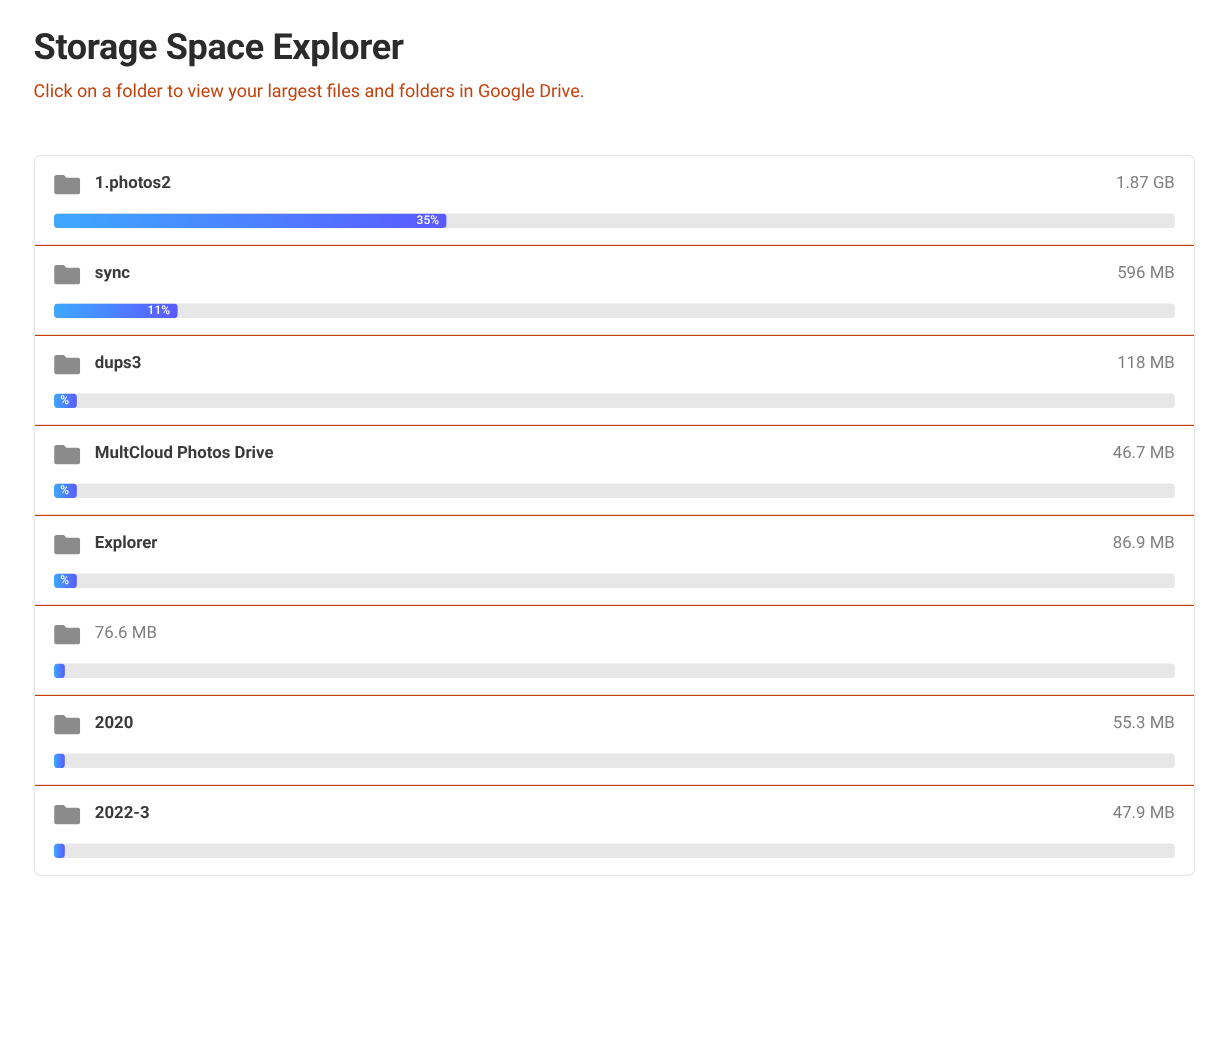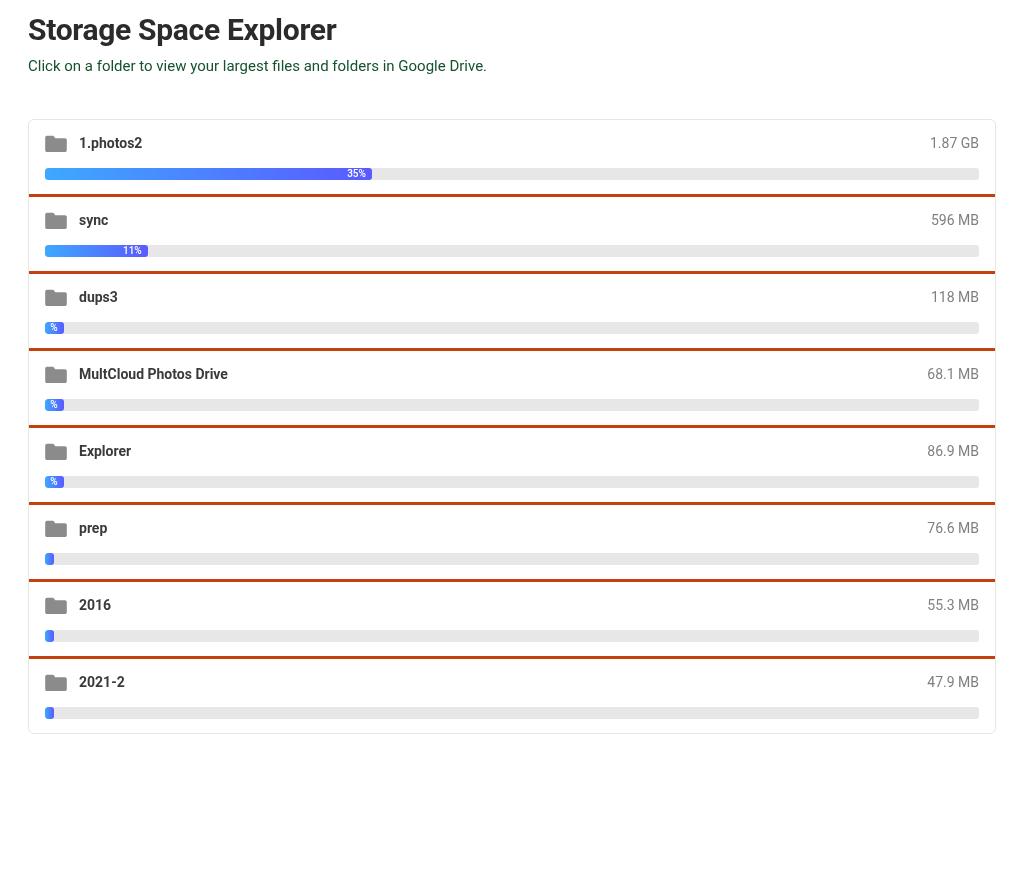--- a/index.html
+++ b/index.html
@@ -4,41 +4,41 @@
 <style>
   * { box-sizing: border-box; margin: 0; padding: 0; }
   html, body {
     width: 1024px;
     height: 878px;
     font-family: -apple-system, BlinkMacSystemFont, "Segoe UI", Roboto, "Helvetica Neue", Arial, sans-serif;
     background: #ffffff;
     color: #2f2f2f;
   }
   .page {
-    padding: 12px 28px 0 28px;
+    padding: 22px 28px 0 28px;
   }
   .title {
     font-size: 30px;
     font-weight: 700;
     color: #2b2b2b;
     margin-bottom: 10px;
     letter-spacing: -0.3px;
   }
   .subtitle {
     font-size: 15px;
-    color: #14532d;
+    color: #c2410c;
     margin-bottom: 44px;
   }
   .list {
     border: 1px solid #e6e6e6;
     border-radius: 6px;
     overflow: hidden;
   }
   .row {
-    border-bottom: 3px solid #c2410c;
+    border-bottom: 1px solid #c2410c;
     padding: 14px 16px 14px 16px;
     cursor: pointer;
   }
   .row:last-child { border-bottom: none; }
   .row-head {
     display: flex;
     align-items: center;
     margin-bottom: 16px;
   }
   .folder-icon {
@@ -70,21 +70,21 @@
     position: relative;
     overflow: hidden;
   }
   .bar-fill {
     position: absolute;
     left: 0; top: 0; bottom: 0;
     background: linear-gradient(90deg, #3ea8ff 0%, #5a5aff 100%);
     border-radius: 3px;
     min-width: 4px;
     display: flex;
-    align-items: flex-start;
+    align-items: center;
     justify-content: flex-end;
     padding-right: 4px;
   }
   .bar-label {
     font-size: 10px;
     color: #ffffff;
     font-weight: 500;
     padding: 0 2px;
     white-space: nowrap;
   }
@@ -140,21 +140,21 @@
             <span class="bar-label">%</span>
           </div>
         </div>
       </div>
       <div class="row">
         <div class="row-head">
           <svg class="folder-icon" viewBox="0 0 24 20">
             <path class="folder-gray" d="M2 2h7l2.2 2.6H22c1 0 2 .9 2 2V18c0 1-.9 2-2 2H2c-1 0-2-.9-2-2V4c0-1 .9-2 2-2z"></path>
           </svg>
           <span class="name">MultCloud Photos Drive</span>
-          <span class="size">68.1 MB</span>
+          <span class="size">46.7 MB</span>
         </div>
         <div class="bar-track">
           <div class="bar-fill" style="width:2%">
             <span class="bar-label">%</span>
           </div>
         </div>
       </div>
       <div class="row">
         <div class="row-head">
           <svg class="folder-icon" viewBox="0 0 24 20">
@@ -167,49 +167,48 @@
           <div class="bar-fill" style="width:2%">
             <span class="bar-label">%</span>
           </div>
         </div>
       </div>
       <div class="row">
         <div class="row-head">
           <svg class="folder-icon" viewBox="0 0 24 20">
             <path class="folder-gray" d="M2 2h7l2.2 2.6H22c1 0 2 .9 2 2V18c0 1-.9 2-2 2H2c-1 0-2-.9-2-2V4c0-1 .9-2 2-2z"></path>
           </svg>
-          <span class="name">prep</span>
           <span class="size">76.6 MB</span>
         </div>
         <div class="bar-track">
           <div class="bar-fill" style="width:1%">
             <span class="bar-label"></span>
           </div>
         </div>
       </div>
       <div class="row">
         <div class="row-head">
           <svg class="folder-icon" viewBox="0 0 24 20">
             <path class="folder-gray" d="M2 2h7l2.2 2.6H22c1 0 2 .9 2 2V18c0 1-.9 2-2 2H2c-1 0-2-.9-2-2V4c0-1 .9-2 2-2z"></path>
           </svg>
-          <span class="name">2016</span>
+          <span class="name">2020</span>
           <span class="size">55.3 MB</span>
         </div>
         <div class="bar-track">
           <div class="bar-fill" style="width:1%">
             <span class="bar-label"></span>
           </div>
         </div>
       </div>
       <div class="row">
         <div class="row-head">
           <svg class="folder-icon" viewBox="0 0 24 20">
             <path class="folder-gray" d="M2 2h7l2.2 2.6H22c1 0 2 .9 2 2V18c0 1-.9 2-2 2H2c-1 0-2-.9-2-2V4c0-1 .9-2 2-2z"></path>
           </svg>
-          <span class="name">2021-2</span>
+          <span class="name">2022-3</span>
           <span class="size">47.9 MB</span>
         </div>
         <div class="bar-track">
           <div class="bar-fill" style="width:1%">
             <span class="bar-label"></span>
           </div>
         </div>
       </div>
     </div>
 </div>

